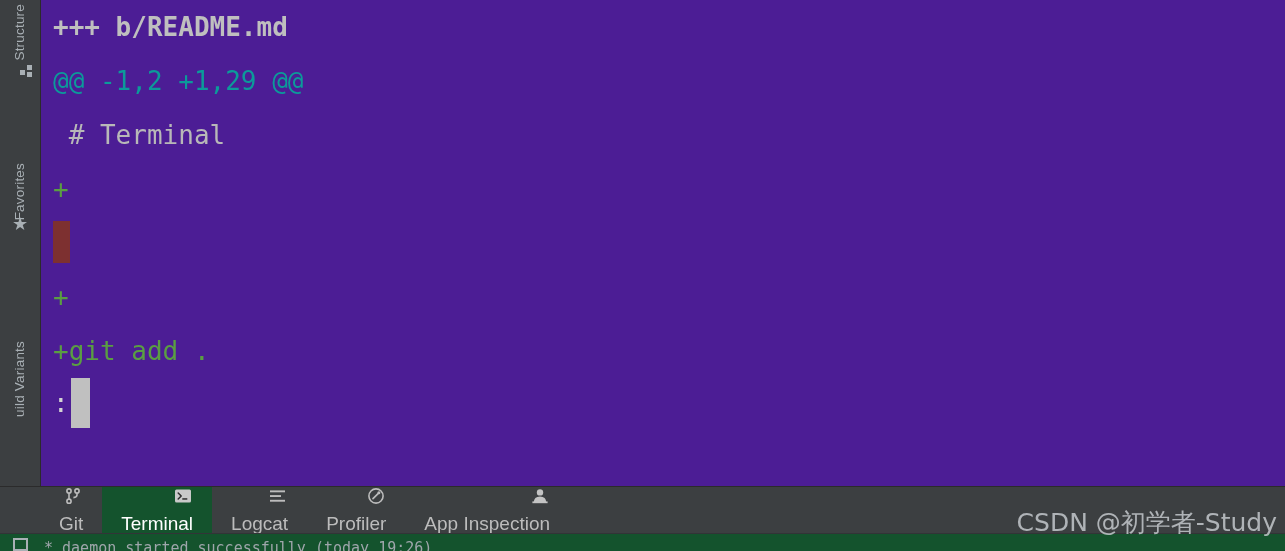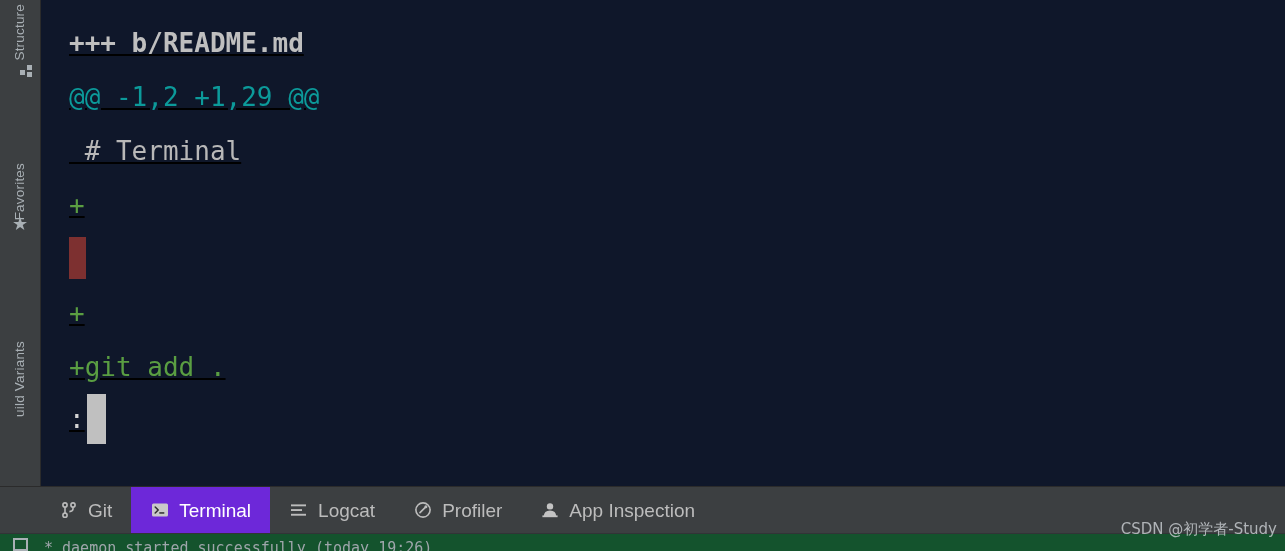--- a/index.html
+++ b/index.html
@@ -75,26 +75,25 @@
   }
   .ico-structure i:nth-child(1){ left:0; top:5px;  width:5px; height:5px;}
   .ico-structure i:nth-child(2){ left:7px; top:0;  width:5px; height:5px;}
   .ico-structure i:nth-child(3){ left:7px; top:7px; width:5px; height:5px;}
 
   .ico-star { color:#a9b0b5; font-size:18px; line-height:18px; }
 
   
   .editor {
     flex: 1 1 auto;
-    background: #0f172a;
+    background: #4c1d95;
     position: relative;
     overflow: hidden;
     font-family: "DejaVu Sans Mono", "Liberation Mono", monospace;
-    padding: 16px;
-    text-decoration: underline;
+    padding: 0;
   }
   .code-line {
     font-size: 26px;
     line-height: 54px;
     height: 54px;
     white-space: pre;
     padding-left: 12px;
     color: #bfbfbf;
   }
   .code-line.bold { font-weight: bold; }
@@ -135,30 +134,31 @@
     background: #3c3f41;
     border-top: 1px solid #2b2b2b;
     display: flex;
     align-items: stretch;
     padding-left: 40px;
     position: relative;
     box-sizing: border-box;
   }
   .tab {
     display: flex;
-    align-items: center;
+    align-items: flex-end;
     gap: 9px;
     padding: 0 19px;
     color: #bcbcbc;
     font-size: 19px;
     cursor: default;
     white-space: nowrap;
+    flex-direction: column;
   }
   .tab.active {
-    background: #6d28d9;
+    background: #14532d;
     color: #ffffff;
   }
   .tab .tlabel { line-height: 1; }
 
   .tico { display:inline-flex; align-items:center; justify-content:center; width:20px; height:20px; }
   .tico svg { display:block; }
 
   
   .statusstrip {
     flex: 0 0 auto;
@@ -185,21 +185,21 @@
     height: 13px;
     border: 2px solid #a9b0b5;
     box-sizing: border-box;
   }
 
   
   .watermark {
     position: absolute;
     right: 8px;
     bottom: 12px;
-    font-size: 15px;
+    font-size: 25px;
     color: #c9cdd1;
     opacity: 0.82;
     white-space: nowrap;
     font-family: "DejaVu Sans", sans-serif;
     pointer-events: none;
   }
 </style>
 </head>
 <body>
 

